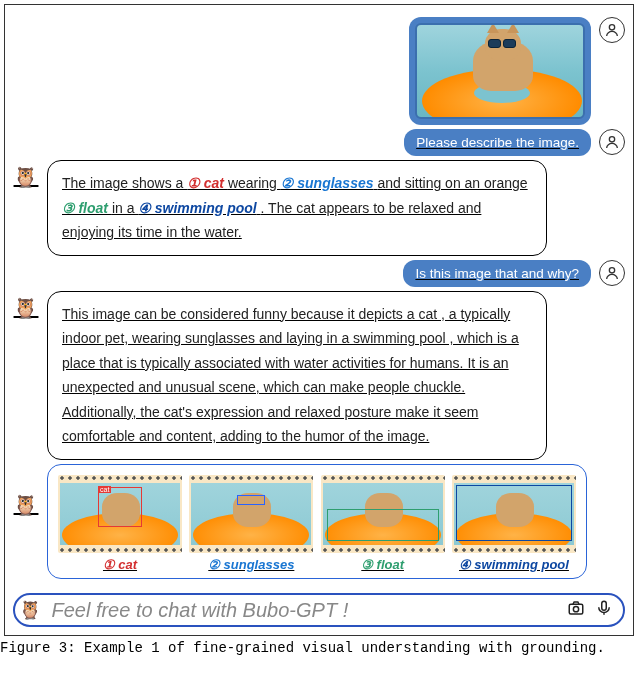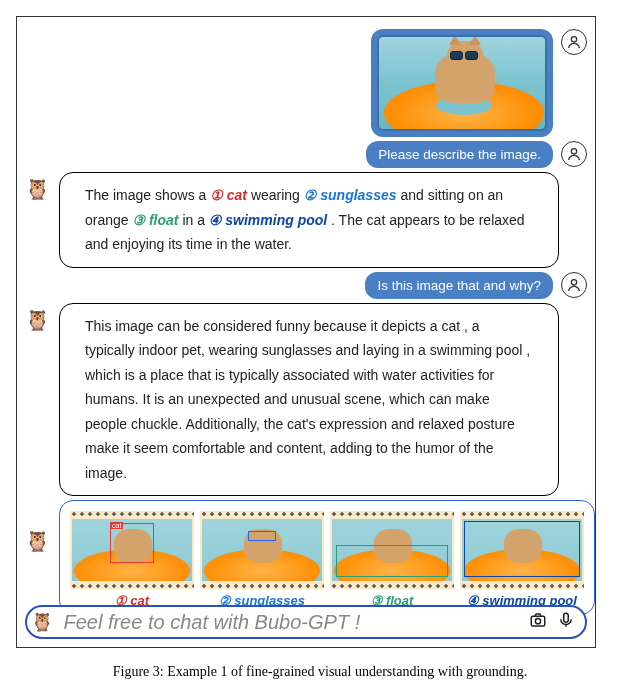--- a/index.html
+++ b/index.html
@@ -4,27 +4,28 @@
 <style>
   * { box-sizing: border-box; margin: 0; padding: 0; }
   body {
     font-family: Georgia, 'Times New Roman', serif;
     background: #fff;
     width: 640px;
     height: 682px;
     position: relative;
   }
   .chat-area {
-    width: 580px;
+    width: 630px;
     height: 632px;
     border: 1px solid #333;
-    margin: 16px;
+    margin: 4px;
     position: relative;
     padding: 8px 0;
     overflow: hidden;
+    text-decoration: underline;
   }
   .row { display: flex; align-items: flex-start; margin: 4px 8px; }
   .row.right { justify-content: flex-end; }
   .avatar {
     width: 26px; height: 26px;
     border: 1.5px solid #333;
     border-radius: 50%;
     display: flex; align-items: center; justify-content: center;
     font-size: 16px;
     background: #fff;
@@ -39,21 +40,21 @@
     padding: 6px 12px;
     color: #fff;
     font-family: -apple-system, Helvetica, Arial, sans-serif;
     font-size: 13.5px;
   }
   .bubble-user.image-holder { padding: 6px; }
   .bubble-ai {
     background: #fff;
     border: 1.5px solid #000;
     border-radius: 14px;
-    padding: 10px 25px;
+    padding: 10px 14px;
     font-size: 14px;
     color: #222;
     line-height: 1.75;
     max-width: 500px;
     font-family: -apple-system, Helvetica, Arial, sans-serif;
   }
   .bubble-ai span { white-space: normal; }
   .tag { font-style: italic; font-weight: bold; }
   .tag.red { color: #d32f2f; }
   .tag.blue { color: #1976d2; }
@@ -99,24 +100,23 @@
   .input-bar .owl-s { font-size: 18px; }
   .input-bar .field {
     flex: 1;
     color: #888;
     font-style: italic;
     font-family: -apple-system, Helvetica, Arial, sans-serif;
     font-size: 20px;
   }
   .input-bar .icon { font-size: 17px; color: #222; }
   .caption {
-    text-align: center;
     font-size: 14px;
     margin-top: 2px;
-    font-family: Liberation Serif, serif;
+    font-family: Liberation Mono, monospace;
   }
   
   .cat-scene {
     width: 170px; height: 96px;
     background: linear-gradient(#9fd4dd 0%, #7cc3cf 50%, #6ab6c3 100%);
     border-radius: 6px;
     position: relative;
     overflow: hidden;
     border: 2px solid #3b6fae;
   }

